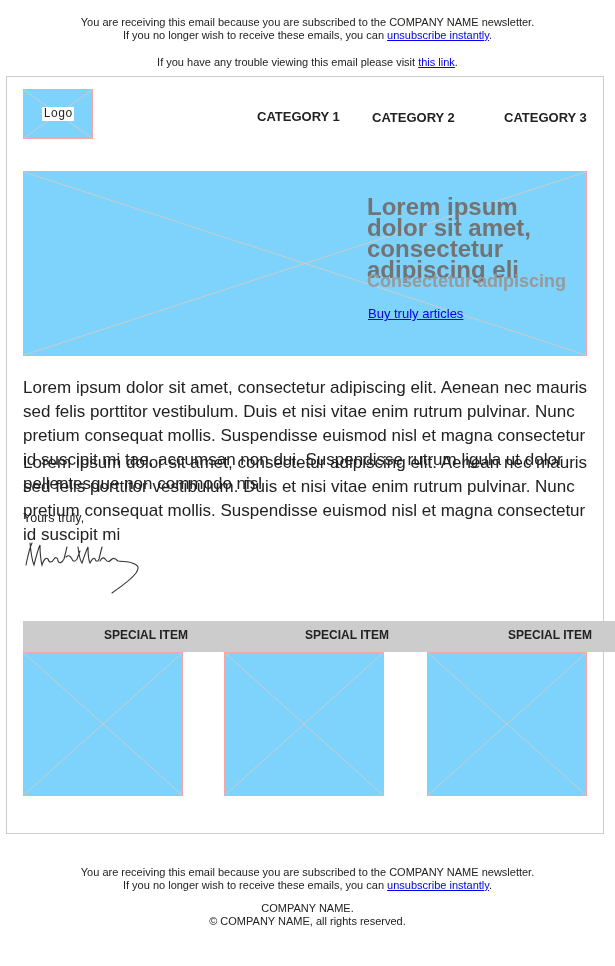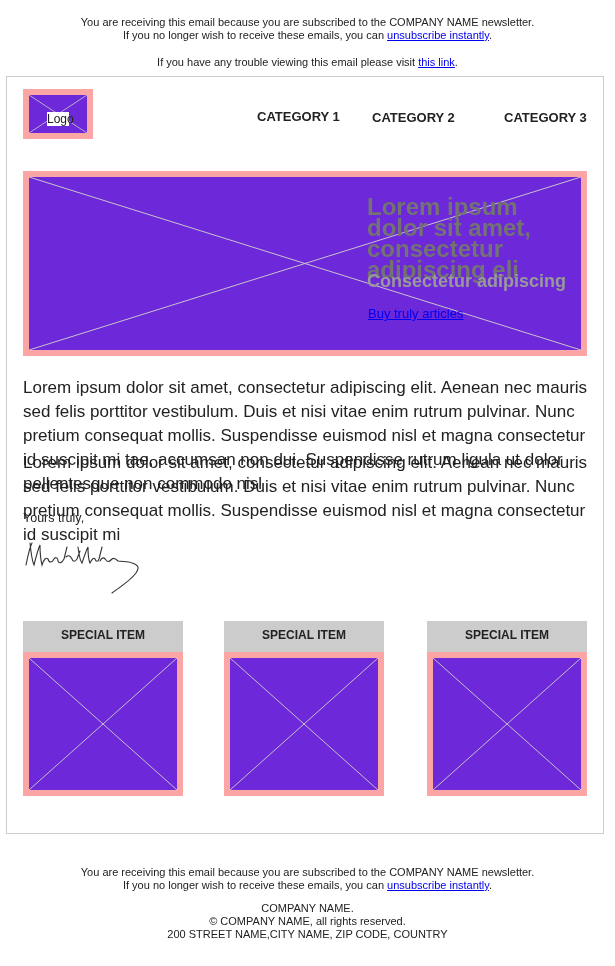--- a/index.html
+++ b/index.html
@@ -2,36 +2,36 @@
 <html><head>
 <meta charset="utf-8">
 <style>
   html, body { margin:0; padding:0; background:#ffffff; }
   body { width:615px; height:966px; position:relative; font-family:"Liberation Sans", sans-serif; color:#222; overflow:hidden; }
   a { color:#0000ee; text-decoration:underline; }
   .center { text-align:center; font-size:11px; line-height:13px; color:#222;margin-top:10px; }
   #pre { position:absolute; top:6px; left:0; width:615px; }
   #pre .gap { height:14px; }
   #frame { position:absolute; left:6px; top:76px; width:598px; height:758px; border:1px solid #cccccc; box-sizing:border-box; }
-  .ph { position:absolute; border:6px solid #fca5a5; box-sizing:border-box; background:#6d28d9; }
+  .ph { position:absolute; border:1px solid #fca5a5; box-sizing:border-box; background:#7dd3fc;font-family:Liberation Mono, monospace; }
   .ph svg { position:absolute; left:0; top:0; width:100%; height:100%; }
   #logo { left:23px; top:89px; width:70px; height:50px; }
   #logo span { position:absolute; left:0; right:0; top:17px; text-align:center; font-size:12px; color:#222; }
   .cat { position:absolute; top:109px; font-size:13px; font-weight:bold; color:#222; letter-spacing:0; }
   #hero { left:23px; top:171px; width:564px; height:185px; }
   #hero-h { position:absolute; left:367px; top:196px; width:215px; font-size:24px; line-height:21px; font-weight:bold; color:#737373; }
   #hero-sub { position:absolute; left:367px; top:271px; width:200px; font-size:18px; line-height:21px; font-weight:bold; color:#999; }
   #hero-link { position:absolute; left:368px; top:306px; font-size:13px; }
   .para { position:absolute; left:23px; width:565px; font-size:17px; line-height:24px; color:#222; }
   #p1 { top:376px; }
   #p2 { top:451px; }
   #yours { position:absolute; left:23px; top:511px; font-size:12.5px; color:#222; }
   #sig { position:absolute; left:22px; top:535px; width:120px; height:60px; }
   .item { position:absolute; top:621px; width:160px; height:175px; }
-  .item-h { position:absolute; left:0; top:0; width:160px; height:31px; background:#cccccc; text-align:center; font-size:12px; font-weight:bold; line-height:28px; color:#222; }
+  .item-h { position:absolute; left:0; top:0; width:160px; height:31px; background:#cccccc; text-align:center; font-size:12px; font-weight:bold; line-height:28px; color:#222;padding-left:43px; }
   .item .ph { left:0; top:31px; width:160px; height:144px; }
   #post { position:absolute; top:856px; left:0; width:615px; }
   #post .gap { height:10px; }
 </style>
 </head>
 <body>
 
 <div id="pre" class="center">
   <div>You are receiving this email because you are subscribed to the COMPANY NAME newsletter.</div>
   <div><span>If you no longer wish to receive these emails, you can </span><a href="#">unsubscribe instantly</a><span>.</span></div>
@@ -98,15 +98,14 @@
       </svg>
   </div>
 </div>
 
 <div id="post" class="center">
   <div>You are receiving this email because you are subscribed to the COMPANY NAME newsletter.</div>
   <div><span>If you no longer wish to receive these emails, you can </span><a href="#">unsubscribe instantly</a><span>.</span></div>
   <div class="gap"></div>
   <div>COMPANY NAME.</div>
   <div>© COMPANY NAME, all rights reserved.</div>
-  <div>200 STREET NAME,CITY NAME, ZIP CODE, COUNTRY</div>
   <div class="gap"></div>
 </div>
 
 </body></html>

